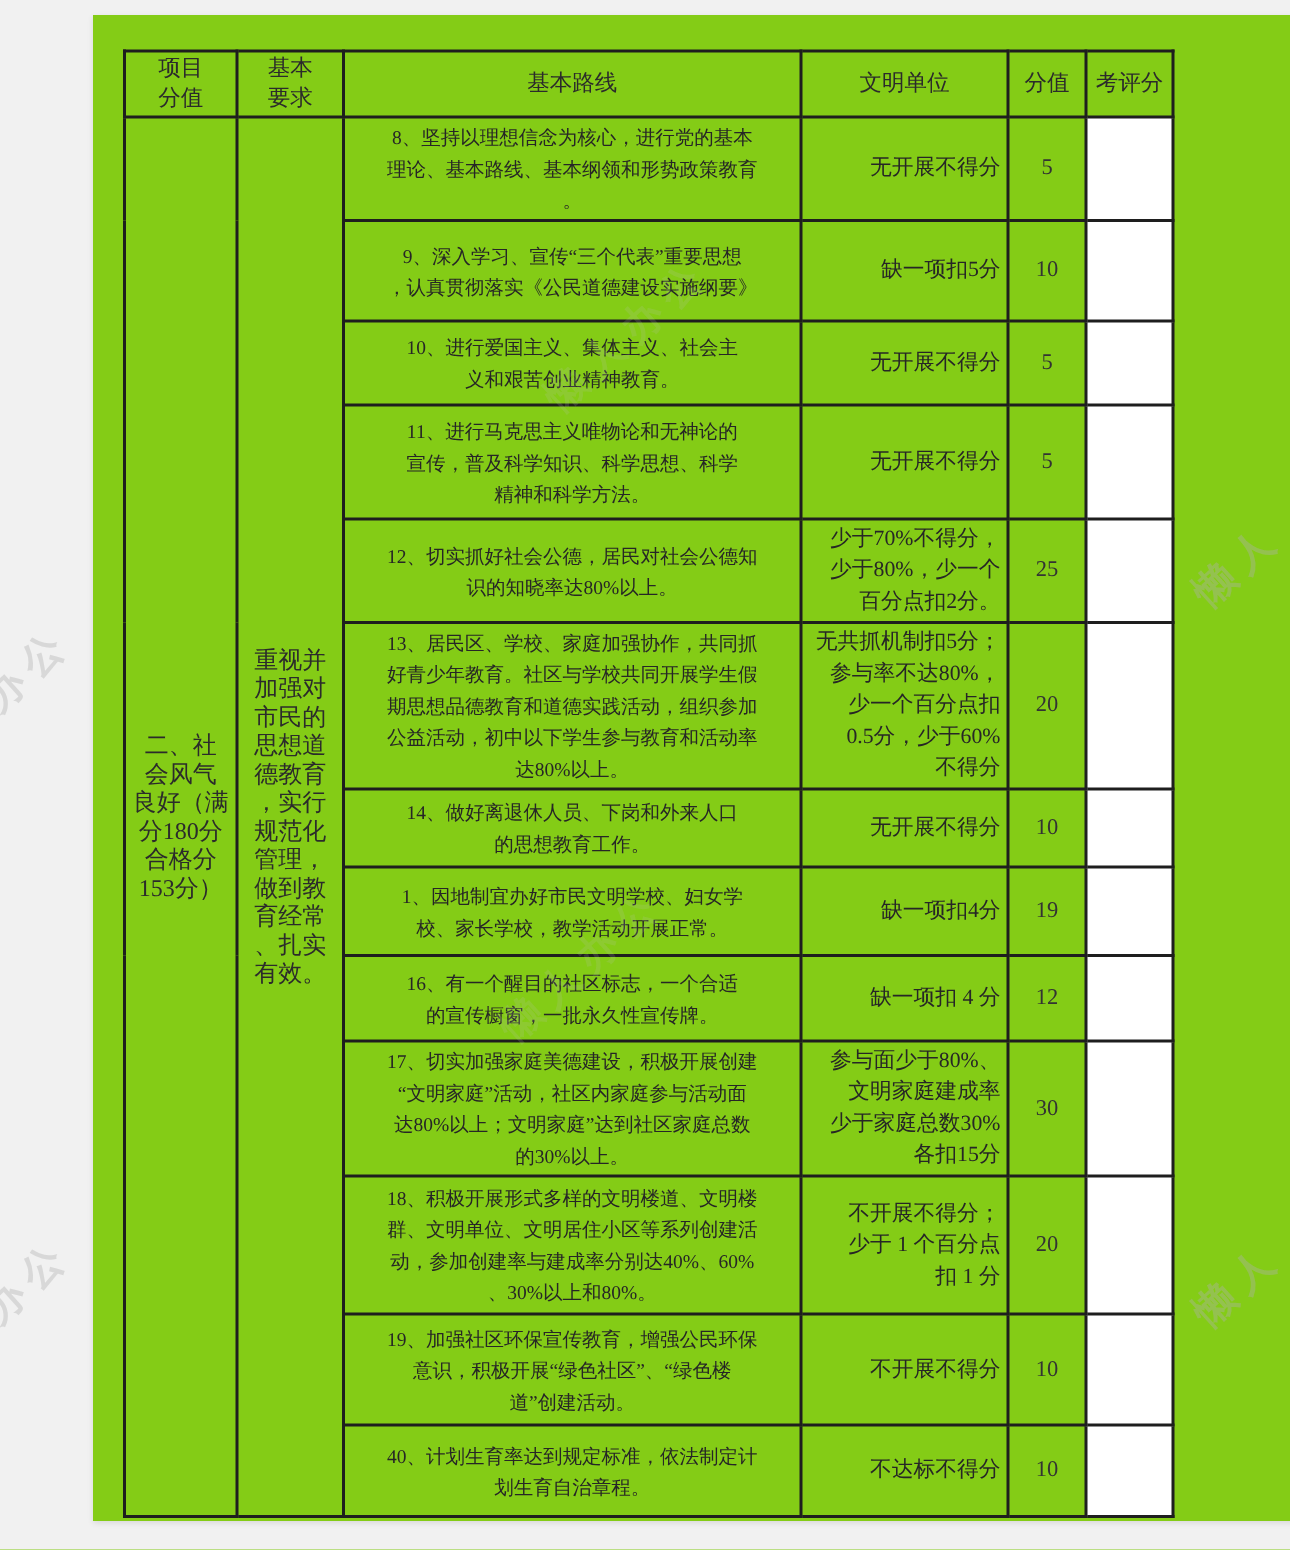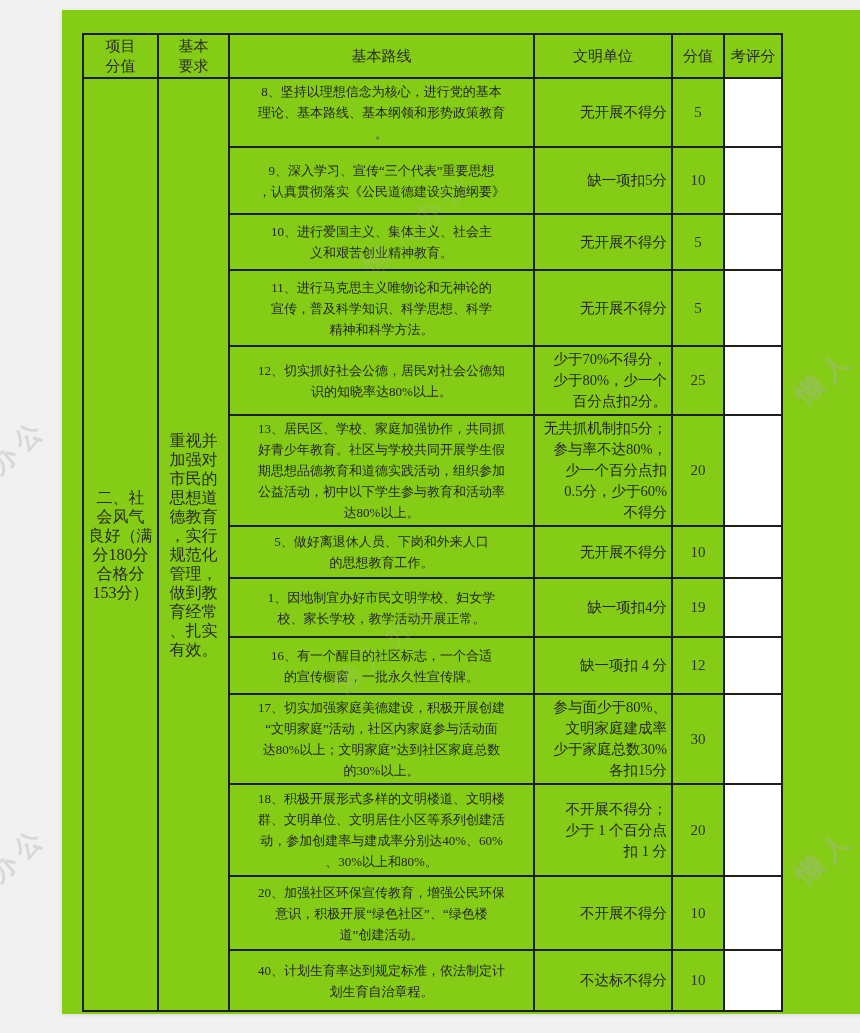--- a/index.html
+++ b/index.html
@@ -174,21 +174,21 @@
 达80%以上。</td>
         <td class="standard">无共抓机制扣5分；
 参与率不达80%，
 少一个百分点扣
 0.5分，少于60%
 不得分</td>
         <td class="score">20</td>
         <td class="eval"></td>
       </tr>
       <tr style="height:52px">
-        <td class="content">5、做好离退休人员、下岗和外来人口
+        <td class="content">14、做好离退休人员、下岗和外来人口
 的思想教育工作。</td>
         <td class="standard">无开展不得分</td>
         <td class="score">10</td>
         <td class="eval"></td>
       </tr>
       <tr style="height:59px">
         <td class="content">1、因地制宜办好市民文明学校、妇女学
 校、家长学校，教学活动开展正常。</td>
         <td class="standard">缺一项扣4分</td>
         <td class="score">19</td>
@@ -218,21 +218,21 @@
 群、文明单位、文明居住小区等系列创建活
 动，参加创建率与建成率分别达40%、60%
 、30%以上和80%。</td>
         <td class="standard">不开展不得分；
 少于 1 个百分点
 扣 1 分</td>
         <td class="score">20</td>
         <td class="eval"></td>
       </tr>
       <tr style="height:74px">
-        <td class="content">20、加强社区环保宣传教育，增强公民环保
+        <td class="content">19、加强社区环保宣传教育，增强公民环保
 意识，积极开展“绿色社区”、“绿色楼
 道”创建活动。</td>
         <td class="standard">不开展不得分</td>
         <td class="score">10</td>
         <td class="eval"></td>
       </tr>
       <tr style="height:61px">
         <td class="content">40、计划生育率达到规定标准，依法制定计
 划生育自治章程。</td>
         <td class="standard">不达标不得分</td>

